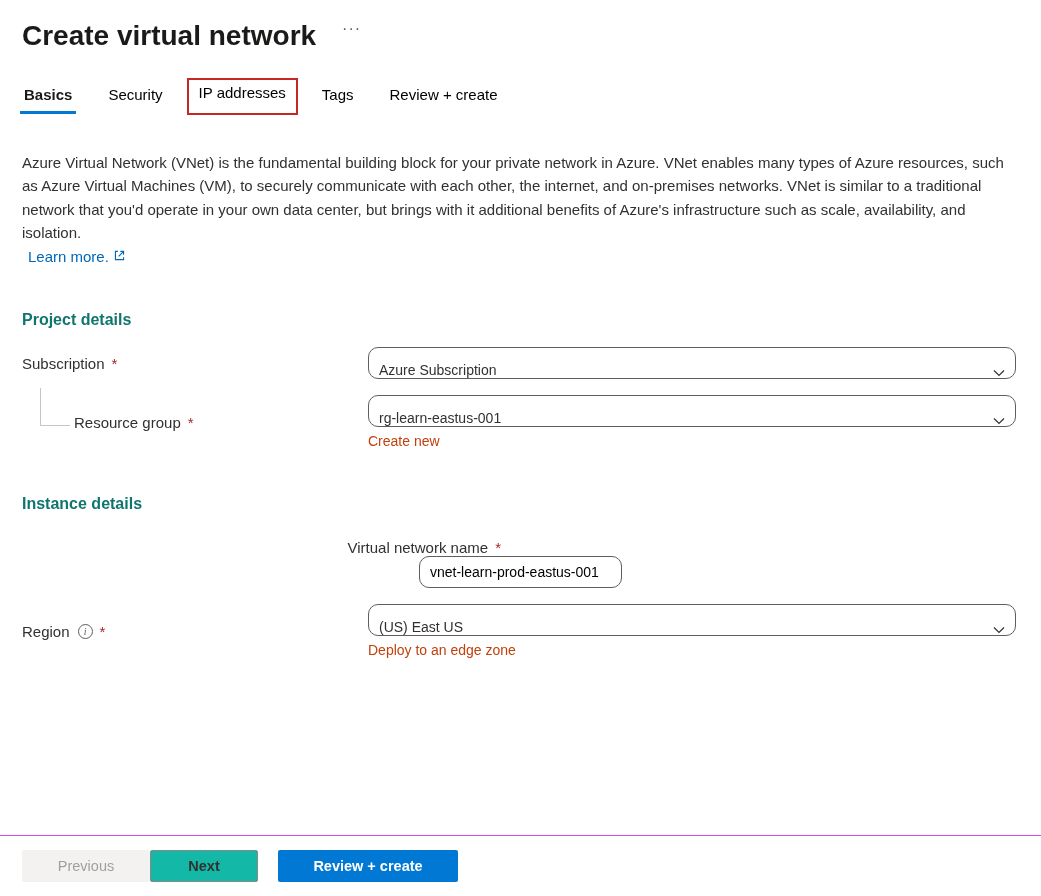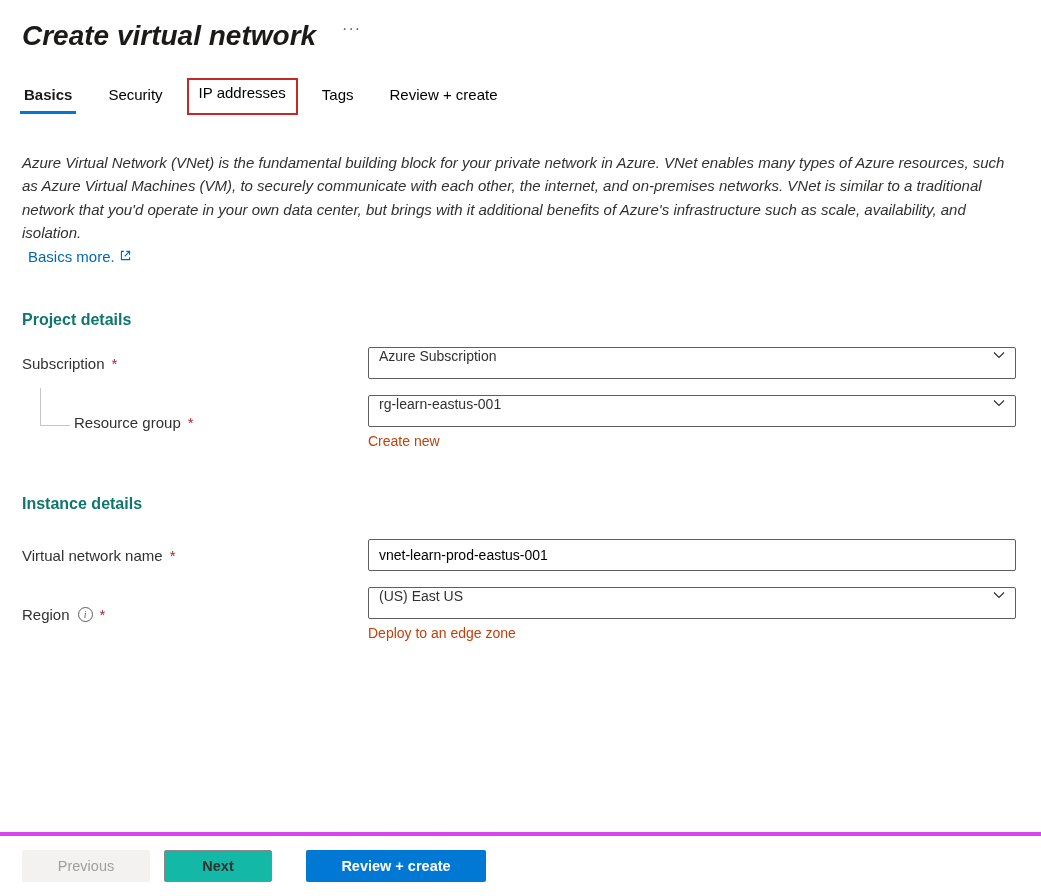--- a/index.html
+++ b/index.html
@@ -13,21 +13,20 @@
   .page {
     width: 1041px;
     min-height: 896px;
     padding: 20px 22px 0 22px;
     position: relative;
   }
   .title-row {
     display: flex;
     gap: 12px;
     margin-bottom: 28px;
-    font-style: italic;
   }
   h1 {
     font-size: 28px;
     font-weight: 600;
     margin: 0;
     color: #1b1a19;
   }
   .ellipsis-icon {
     font-size: 16px;
     color: #605e5c;
@@ -62,21 +61,20 @@
     border: 2px solid #c62828;
     padding: 4px 10px 8px 10px;
     margin: -2px -10px -2px -10px;
   }
   .intro {
     font-size: 15px;
     line-height: 1.55;
     color: #323130;
     margin-bottom: 4px;
     max-width: 1000px;
-    font-style: italic;
   }
   .learn-link {
     color: #0067b8;
     font-size: 15px;
     text-decoration: none;
     display: inline-flex;
     align-items: center;
     gap: 4px;
     padding-left: 6px;
   }
@@ -138,25 +136,25 @@
     font-family: Georgia, serif;
   }
   .input-col {
     flex: 1;
     max-width: 648px;
   }
   .azure-select, .azure-input {
     width: 100%;
     height: 32px;
     border: 1px solid #605e5c;
-    border-radius: 2px;
+    border-radius: 10px;
     padding: 0 10px;
     font-size: 14px;
     display: flex;
-    align-items: flex-start;
+    align-items: flex-end;
     justify-content: space-between;
     background: #fff;
     cursor: pointer;
   }
   .azure-input {
     cursor: text;
     justify-content: flex-start;
   }
   .chevron-down {
     width: 12px; height: 12px;
@@ -165,24 +163,23 @@
   .sub-link {
     color: #c2410c;
     font-size: 14px;
     text-decoration: none;
     margin-top: 6px;
     display: inline-block;
   }
   .footer-bar {
     position: absolute;
     left: 0; right: 0; bottom: 0;
-    border-top: 4px solid #d946ef;
+    border-top: 1px solid #d946ef;
     padding: 14px 22px 14px 22px;
     display: flex;
-    gap: 14px;
     background: #fff;
   }
   .btn {
     height: 32px;
     padding: 0 20px;
     font-size: 14.5px;
     border-radius: 2px;
     cursor: pointer;
     display: inline-flex;
     align-items: center;
@@ -223,21 +220,21 @@
   <div class="tabs">
     <div class="tab active">Basics</div>
     <div class="tab">Security</div>
     <div class="tab highlighted">IP addresses</div>
     <div class="tab">Tags</div>
     <div class="tab">Review + create</div>
   </div>
 
   <div class="intro">Azure Virtual Network (VNet) is the fundamental building block for your private network in Azure. VNet enables many types of Azure resources, such as Azure Virtual Machines (VM), to securely communicate with each other, the internet, and on-premises networks. VNet is similar to a traditional network that you'd operate in your own data center, but brings with it additional benefits of Azure's infrastructure such as scale, availability, and isolation.</div>
   <a href="#" class="learn-link">
-    <span>Basics more.</span>
+    <span>Learn more.</span>
     <span class="external-icon">
       <svg width="13" height="13" viewBox="0 0 16 16" fill="none" stroke="#0067b8" stroke-width="1.4">
         <path d="M6 3H3v10h10V10"></path>
         <path d="M9 3h4v4"></path>
         <path d="M13 3L7 9"></path>
       </svg>
     </span>
   </a>
 
   <div class="section-heading">Project details</div>
@@ -273,21 +270,21 @@
               <path d="M1 3.5 L6 8.5 L11 3.5" fill="none" stroke="#323130" stroke-width="1.2"></path>
             </svg>
         </span>
       </div>
       <a href="#" class="sub-link">Create new</a>
     </div>
   </div>
 
   <div class="section-heading">Instance details</div>
 
-  <div class="form-row" style="margin-top:26px;">
+  <div class="form-row" style="margin-top:26px;flex-direction:column;">
     <div class="label-col">
       <span>Virtual network name</span>
       <span class="required">*</span>
     </div>
     <div class="input-col">
       <input class="azure-input" type="text" value="vnet-learn-prod-eastus-001" style="">
     </div>
   </div>
 
   <div class="form-row">

